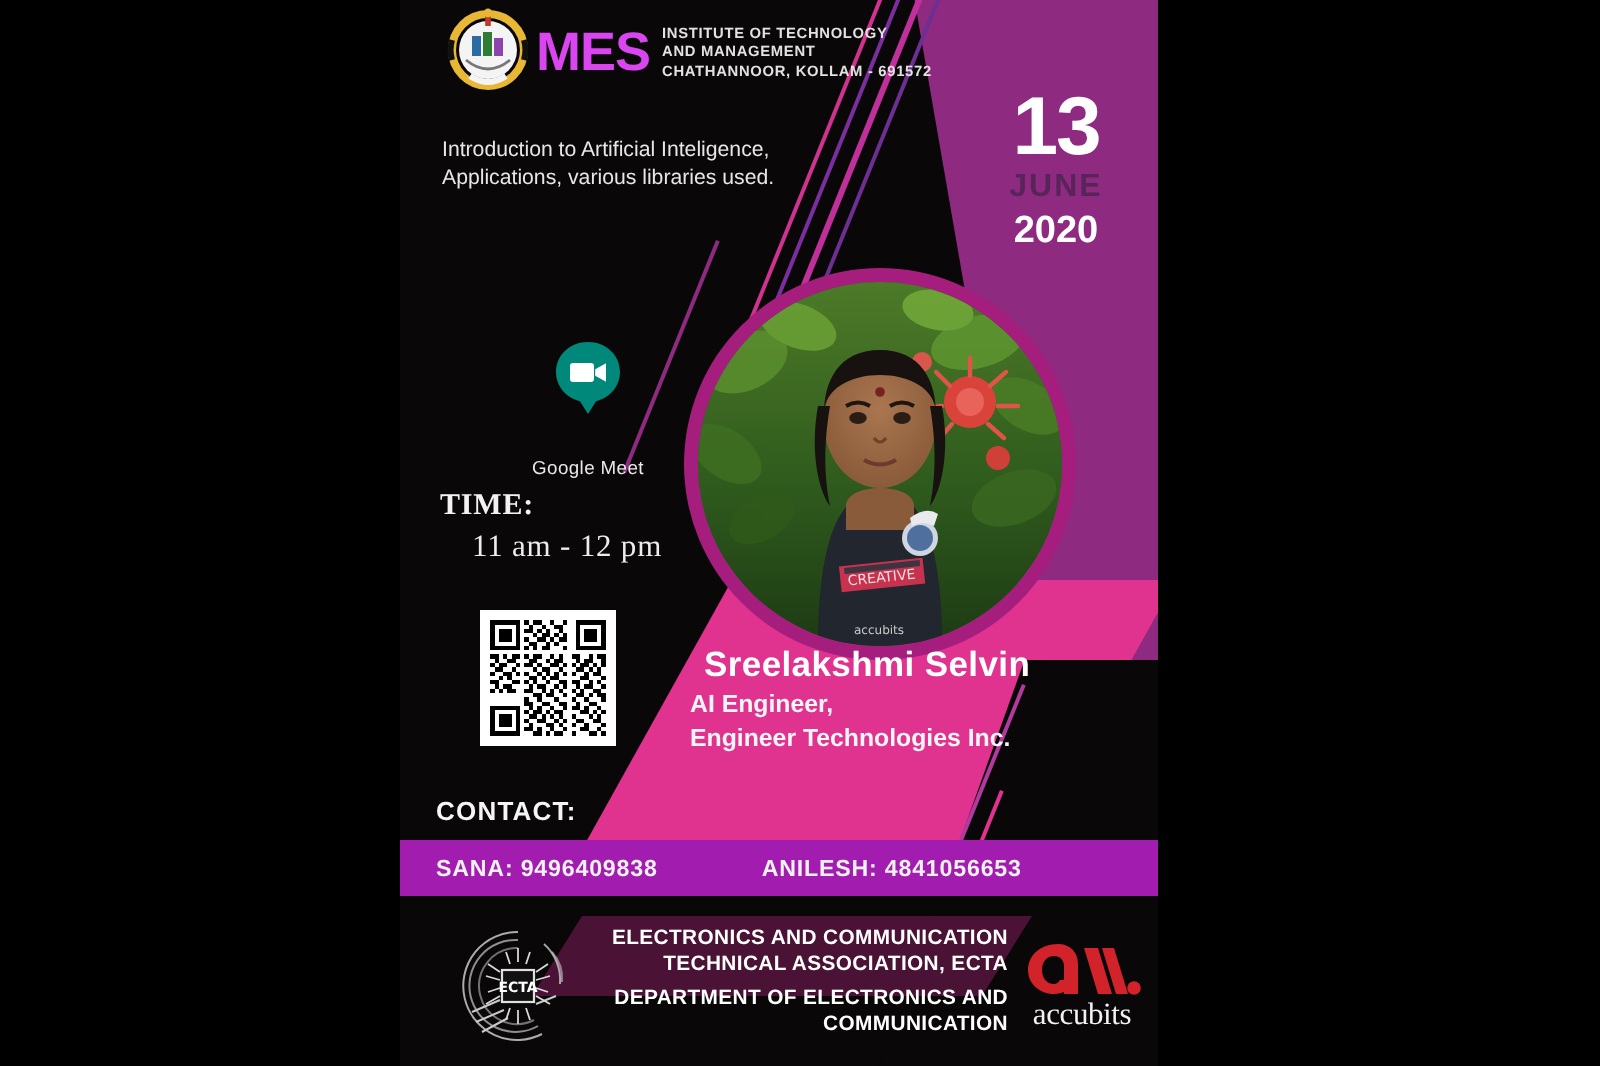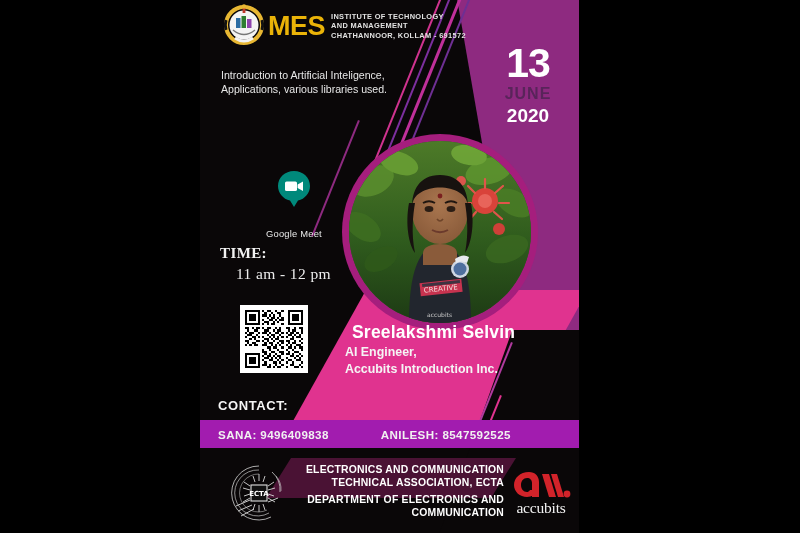--- a/index.html
+++ b/index.html
@@ -88,21 +88,21 @@
     align-items: center;
     z-index: 10;
   }
   .mes-logo {
     width: 44px; height: 44px;
     margin-left: 22px;
     flex: 0 0 44px;
     position: relative;
   }
   .mes-word {
-    color: #eab308;
+    color: #d946ef;
     font-size: 27px;
     font-weight: bold;
     letter-spacing: -0.5px;
     margin-left: 2px;
     line-height: 1;
   }
   .mes-lines {
     margin-left: 6px;
     color: #e2e2e2;
     font-size: 7.4px;
@@ -695,27 +695,27 @@
             <path d="M106 118 q8 -6 14 -2 l-2 6 q-6 -3 -11 0 Z" fill="#e8eaee"></path>
             <text x="78" y="176" font-family="DejaVu Sans, sans-serif" font-size="6" fill="#c9c9c9">accubits</text>
           </g>
         </svg>
       </div>
     </div>
 
     <div class="speaker-block">
       <div class="speaker-name">Sreelakshmi Selvin</div>
       <div class="speaker-role">AI Engineer,</div>
-      <div class="speaker-org">Accubits Introduction Inc.</div>
+      <div class="speaker-org">Engineer Technologies Inc.</div>
     </div>
 
     <div class="contact-label">CONTACT:</div>
     <div class="contact-bar">
       <div class="contact-item first">SANA: 9496409838</div>
-      <div class="contact-item second">ANILESH: 8547592525</div>
+      <div class="contact-item second">ANILESH: 4841056653</div>
     </div>
 
     <div class="footer-maroon"></div>
 
     <div class="ecta-logo">
       <svg viewBox="0 0 62 62">
         <g stroke="#c9c9c9" fill="none" stroke-width="1">
           <path d="M31 4 a27 27 0 1 0 12 51" opacity="0.85"></path>
           <path d="M31 8 a23 23 0 1 0 10 43" opacity="0.7"></path>
           <path d="M31 12 a19 19 0 1 0 8 36" opacity="0.55"></path>

